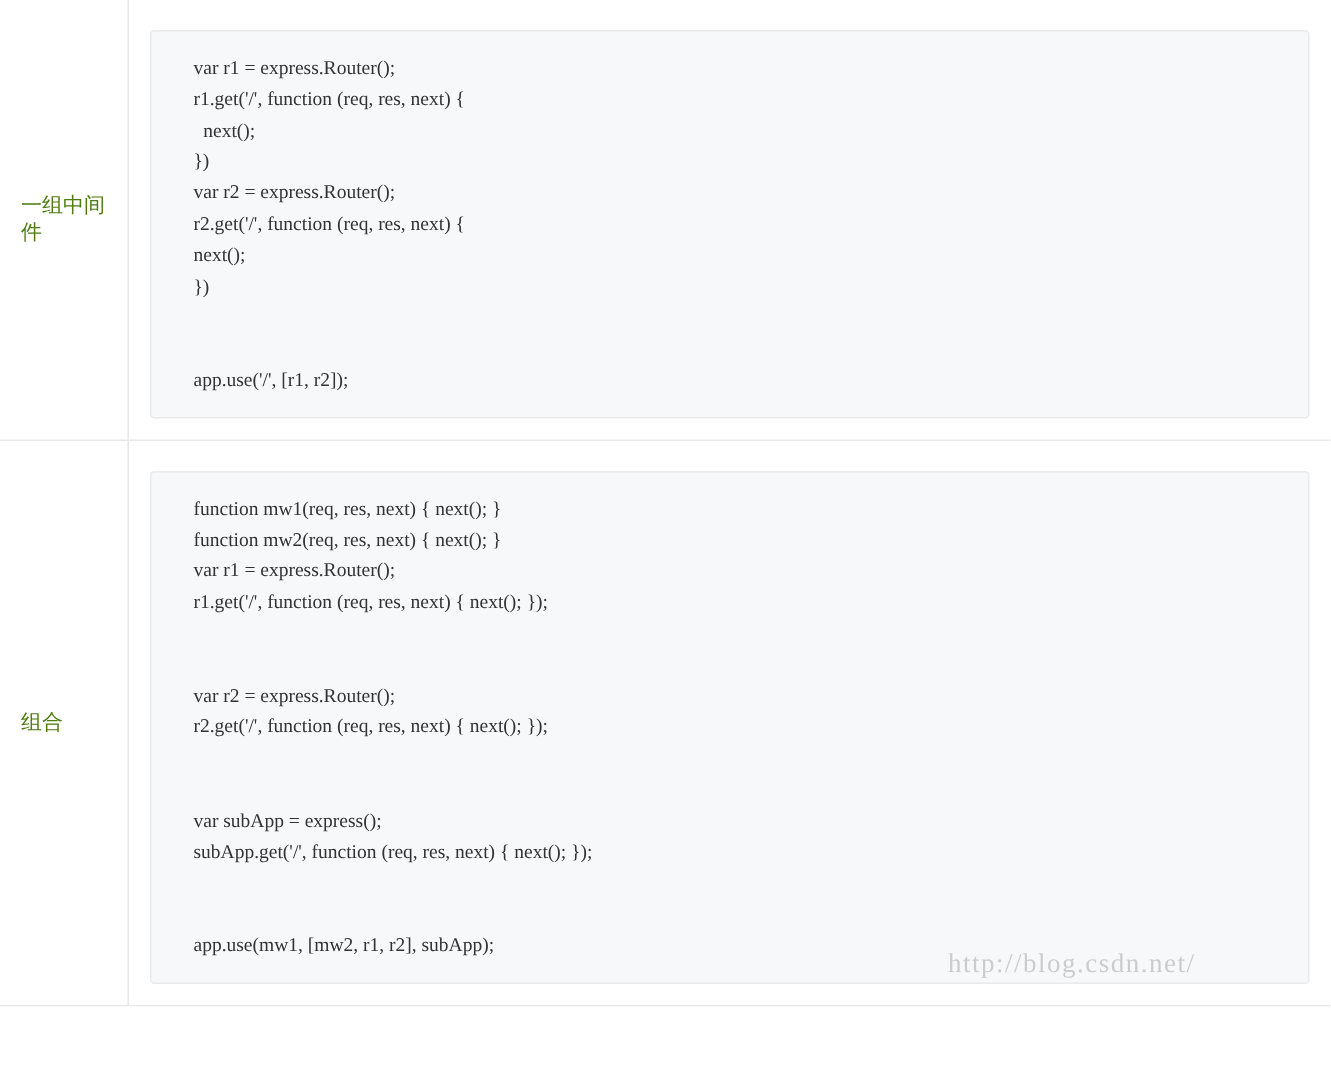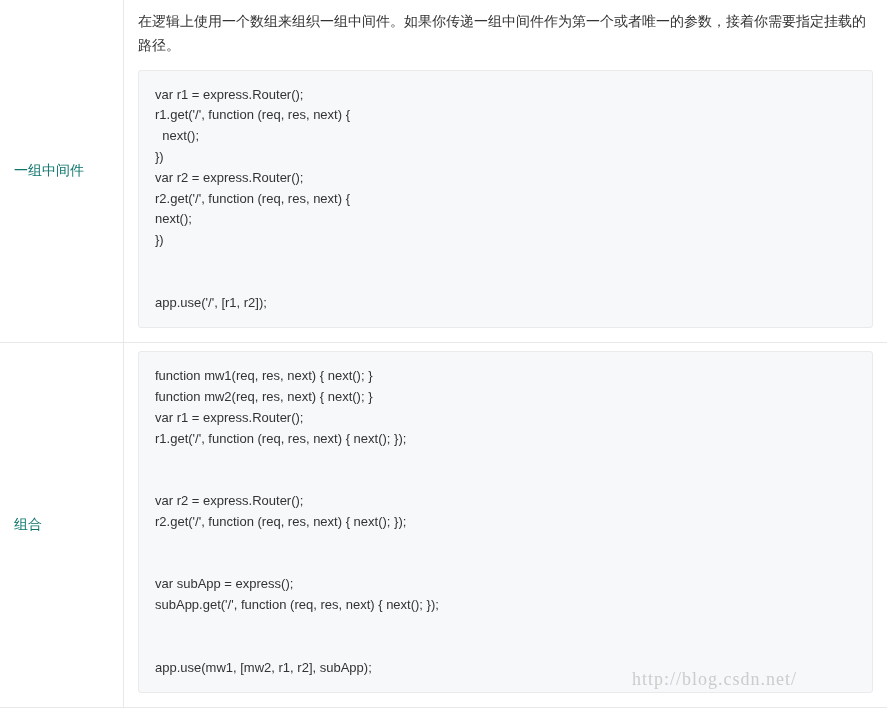--- a/index.html
+++ b/index.html
@@ -12,46 +12,46 @@
       font-size: 14px;
       color: #333;
       background: #fff;
       width: 887px;
     }
     .row {
       display: flex;
       border-bottom: 1px solid #e8e8e8;
     }
     .label-cell {
-      width: 124px;
+      width: 86px;
       padding: 10px 14px;
       display: flex;
       align-items: center;
-      color: #0f766e;
+      color: #4d7c0f;
       font-size: 14px;
       border-right: 1px solid #e8e8e8;
       flex-shrink: 0;
     }
     .content-cell {
       flex: 1;
       padding: 0;
     }
     .description {
       padding: 10px 14px 4px 14px;
       color: #333;
       line-height: 1.7;
       font-size: 14px;
     }
     .code-block {
       background: #f6f8fa;
       border: 1px solid #eaeaea;
       border-radius: 3px;
-      margin: 8px 14px 14px 14px;
-      padding: 14px 16px;
-      font-family: Liberation Sans, sans-serif;
+      margin: 20px 14px 14px 14px;
+      padding: 14px 28px;
+      font-family: Liberation Serif, serif;
       font-size: 13px;
       line-height: 1.6;
       color: #333;
       white-space: pre;
       overflow-x: auto;
     }
     .watermark {
       position: absolute;
       right: 90px;
       bottom: 18px;
@@ -68,21 +68,20 @@
 </head>
 <body>
 
 <div class="container">
 
   <div class="row">
     <div class="label-cell">
       <span>一组中间件</span>
     </div>
     <div class="content-cell">
-      <div class="description">在逻辑上使用一个数组来组织一组中间件。如果你传递一组中间件作为第一个或者唯一的参数，接着你需要指定挂载的路径。</div>
       <div class="code-block">var r1 = express.Router();
 r1.get('/', function (req, res, next) {
   next();
 })
 var r2 = express.Router();
 r2.get('/', function (req, res, next) {
 next();
 })
 
 

